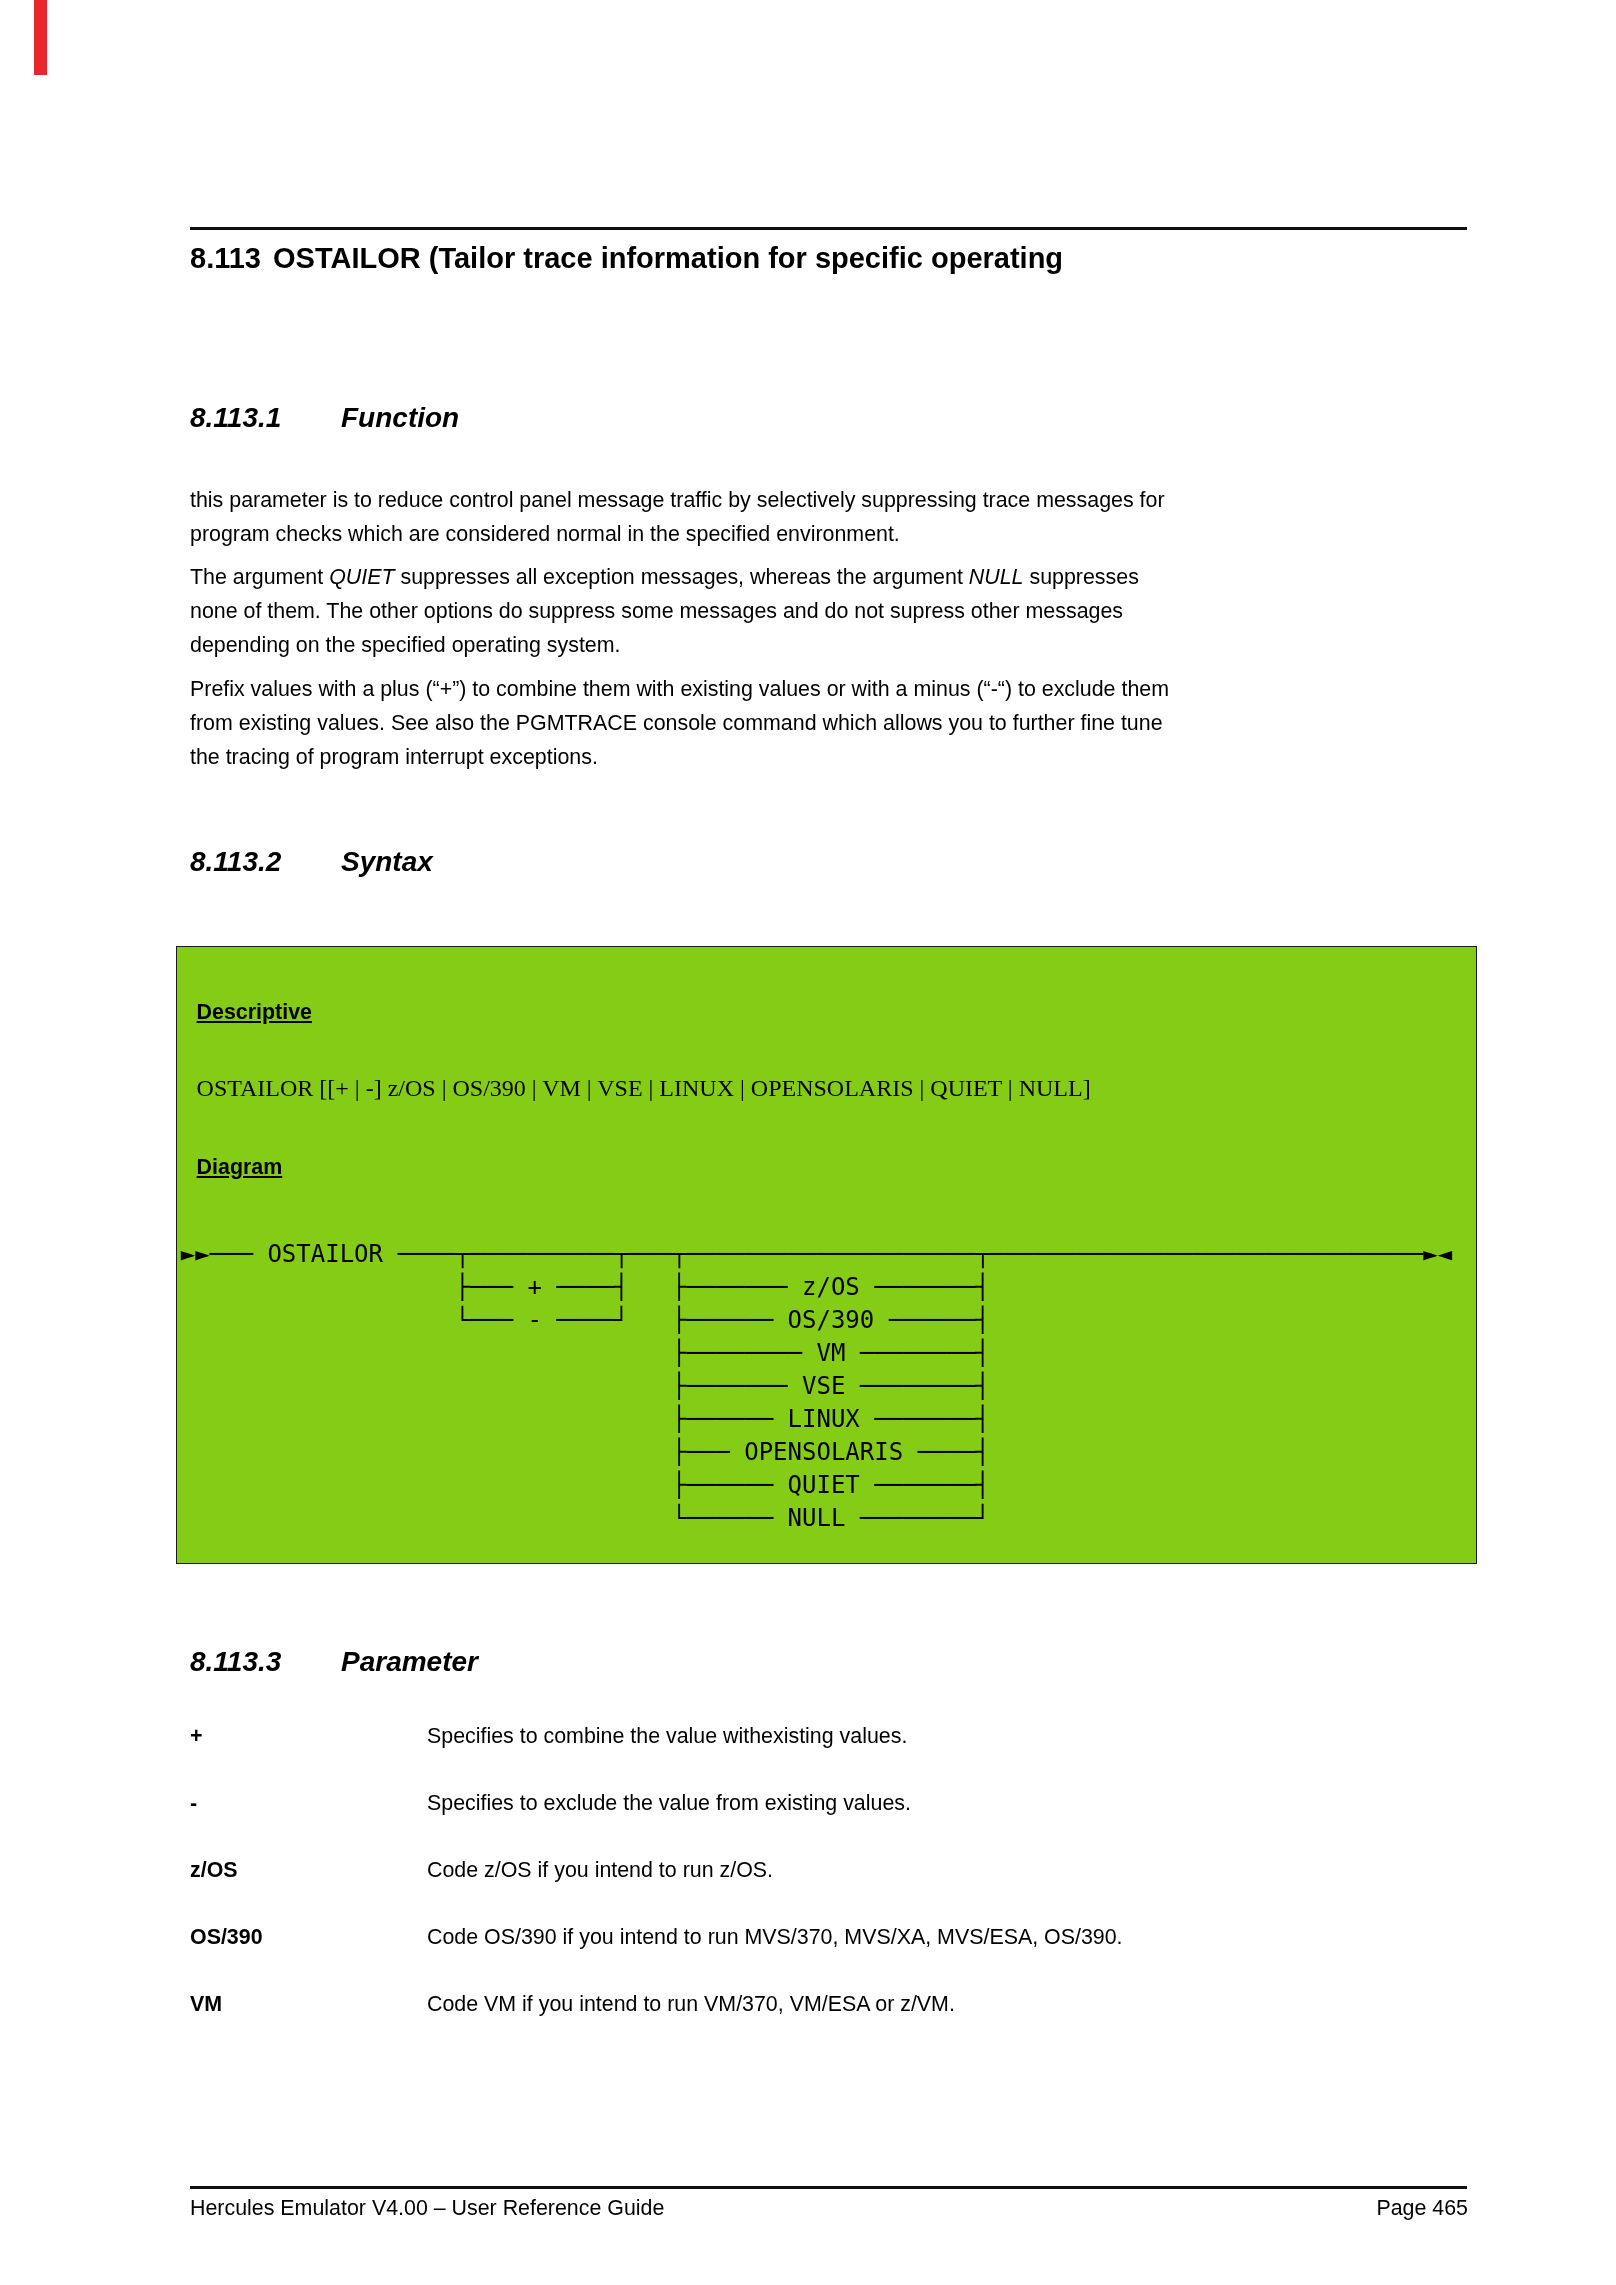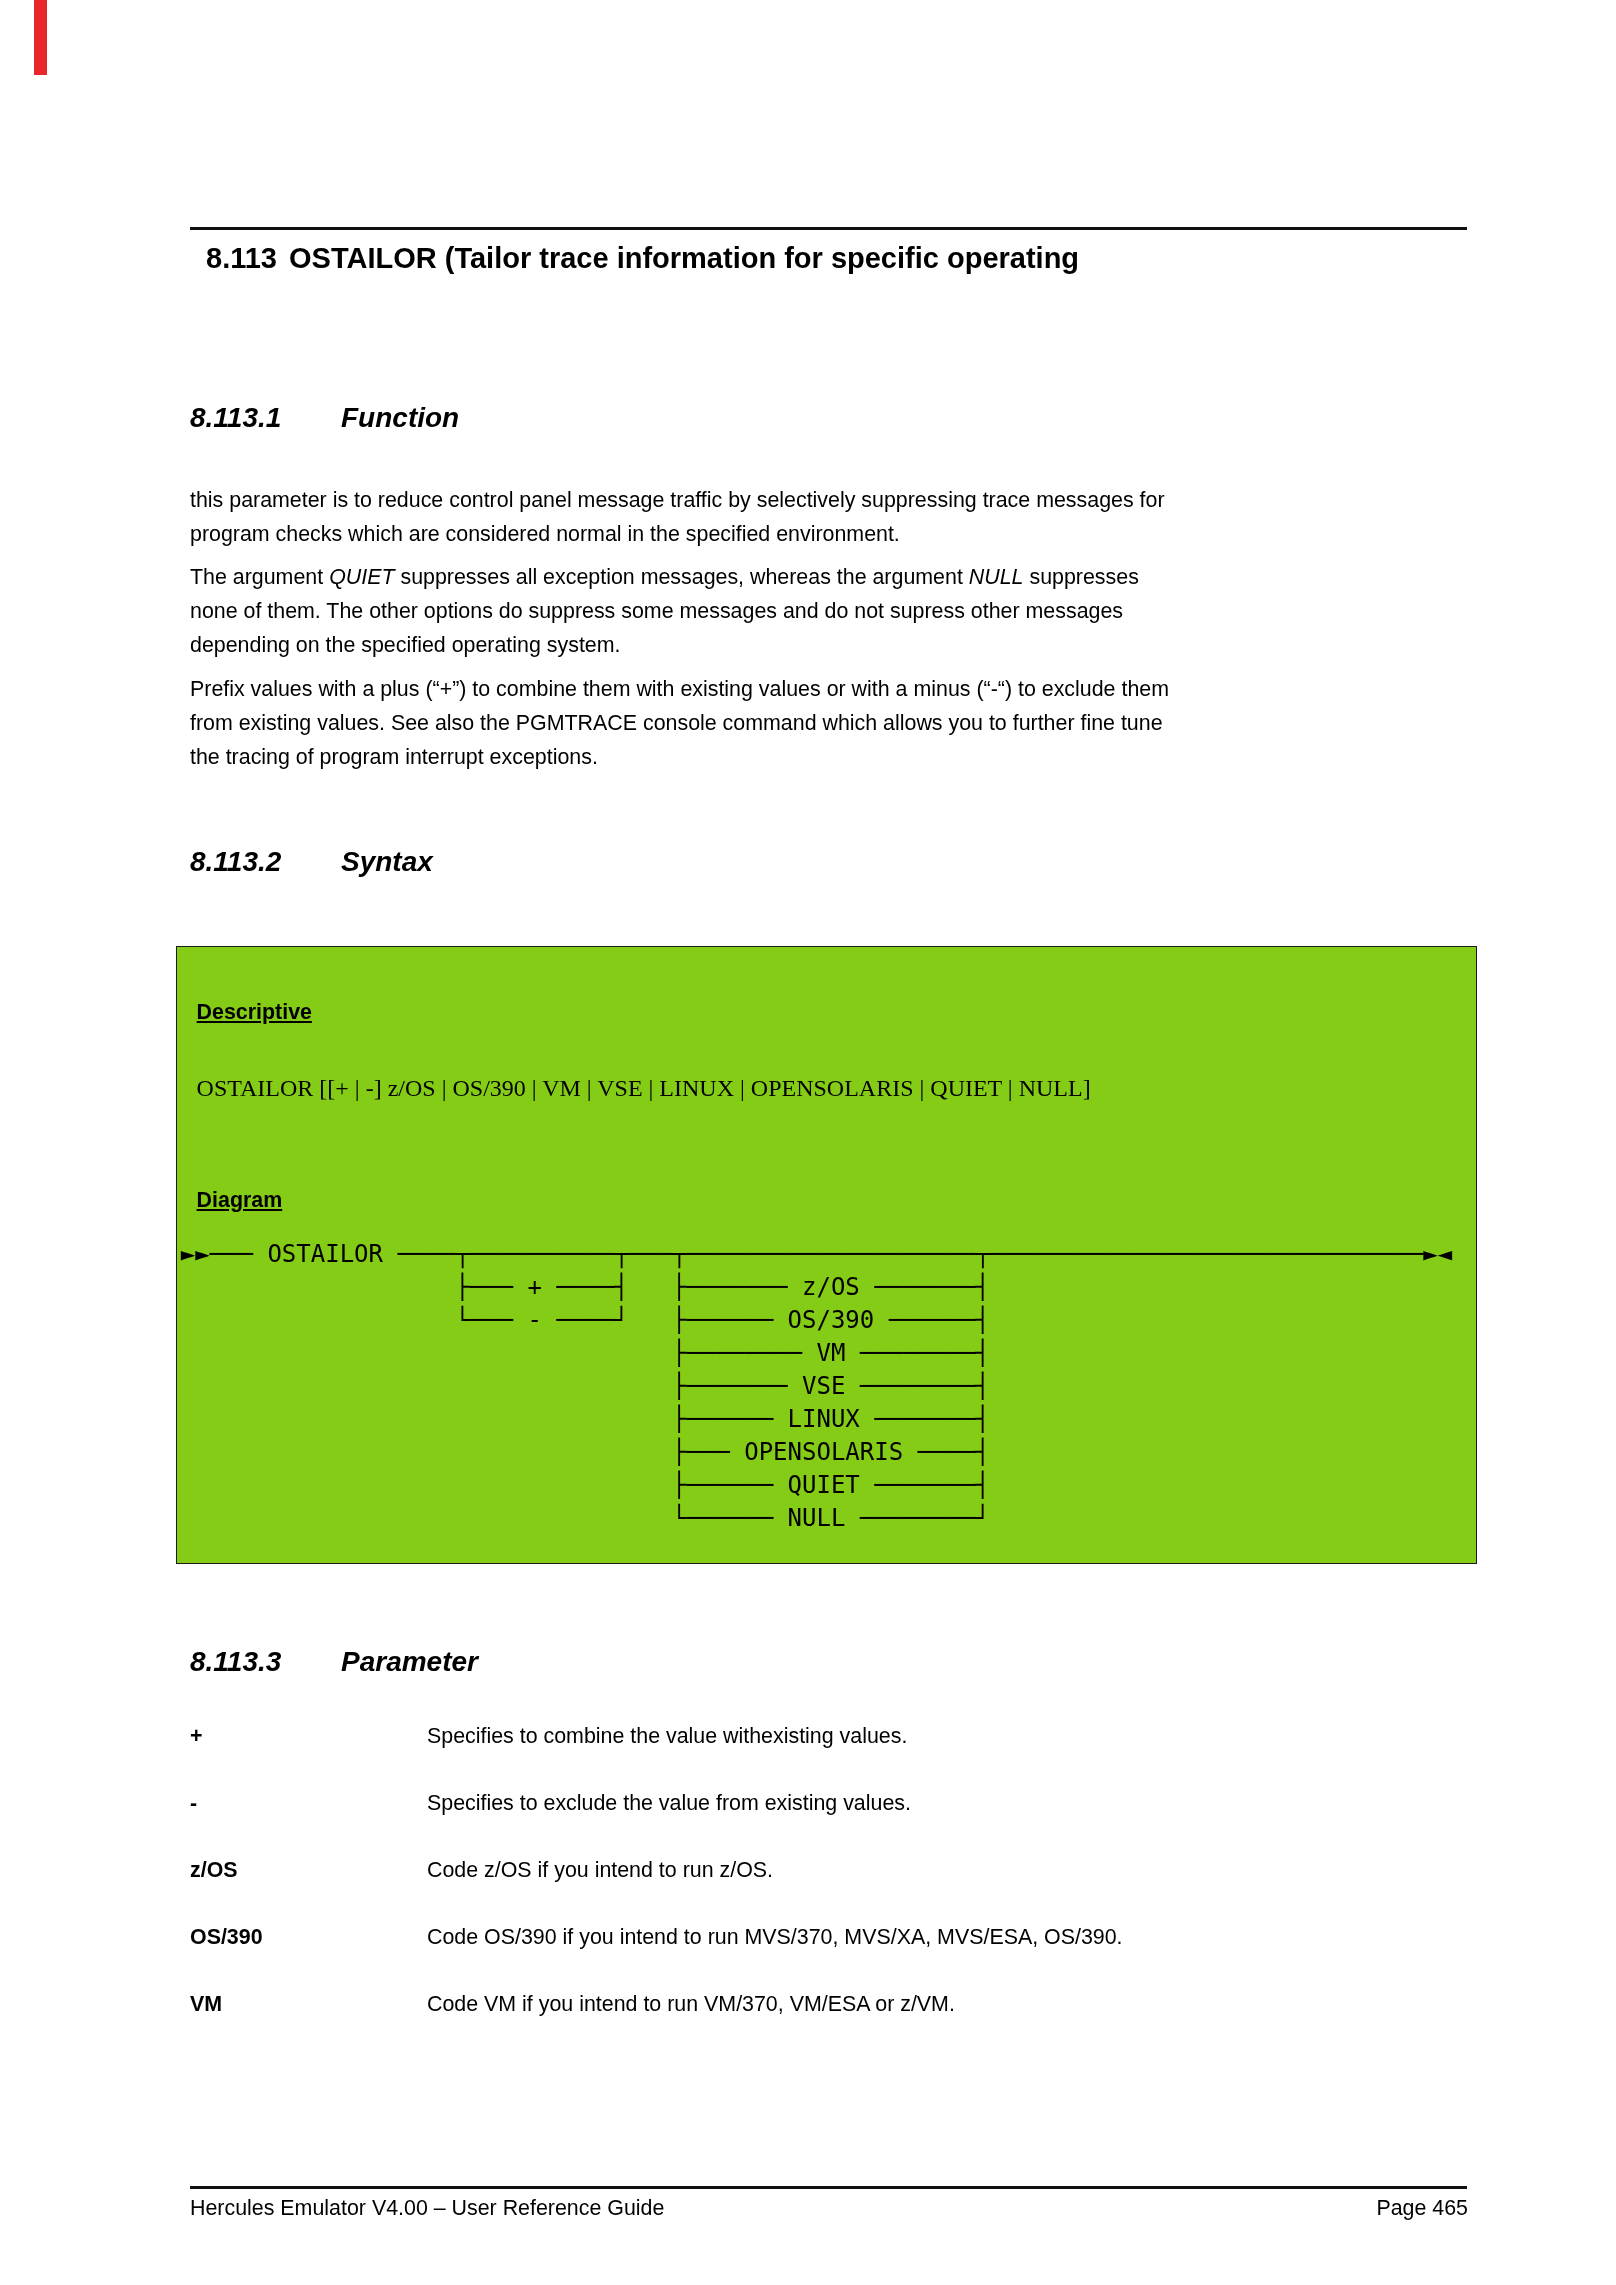--- a/index.html
+++ b/index.html
@@ -1,21 +1,21 @@
 <!DOCTYPE html>
 <html style="font-size:15px"><head>
 <meta charset="utf-8">
 <style>
   html,body{margin:0;padding:0;background:#ffffff;}
   .page{position:relative;width:1616px;height:2286px;background:#ffffff;color:#000;
         font-family:"Liberation Sans",sans-serif;overflow:hidden;}
   .rule{position:absolute;left:190px;width:1277px;height:2.8px;background:#101010;}
   
   .title{position:absolute;top:237px;left:190px;font-size:29px;font-weight:bold;
-         line-height:42px;white-space:nowrap;margin-left:16px;}
+         line-height:42px;white-space:nowrap;}
   .title .num{display:inline-block;width:83px;}
   
   .sechead{position:absolute;left:190px;font-size:28px;font-weight:bold;font-style:italic;
            white-space:nowrap;line-height:37px;}
   .sechead .num{display:inline-block;width:151px;}
   
   .bodytext{position:absolute;top:449px;left:190px;font-size:21.4px;line-height:34px;}
   .para{margin:0 0 9.3px 0;white-space:nowrap;}
   .it{font-style:italic;}
   
@@ -61,21 +61,21 @@
     <p class="para"><span>Prefix values with a plus (“+”) to combine them with existing values or with a minus (“-“) to exclude them</span><br><span>from existing values. See also the PGMTRACE console command which allows you to further fine tune</span><br><span>the tracing of program interrupt exceptions.</span></p>
   </div>
 
   <div class="sechead" style="top:843px;">
     <span class="num">8.113.2</span><span>Syntax</span>
   </div>
 
   <div class="synbox">
     <div class="boxlabel" style="top:53px;">Descriptive</div>
     <div class="monoline" style="top:128px;">OSTAILOR [[+ | -] z/OS | OS/390 | VM | VSE | LINUX | OPENSOLARIS | QUIET | NULL]</div>
-    <div class="boxlabel" style="top:241px;">Diagram</div>
+    <div class="boxlabel" style="top:208px;">Diagram</div>
     <pre class="railroad">►►─── OSTAILOR ────┬──────────┬───┬────────────────────┬──────────────────────────────►◄
                    ├─── + ────┤   ├─────── z/OS ───────┤
                    └─── - ────┘   ├────── OS/390 ──────┤
                                   ├──────── VM ────────┤
                                   ├─────── VSE ────────┤
                                   ├────── LINUX ───────┤
                                   ├─── OPENSOLARIS ────┤
                                   ├────── QUIET ───────┤
                                   └────── NULL ────────┘</pre>
   </div>

